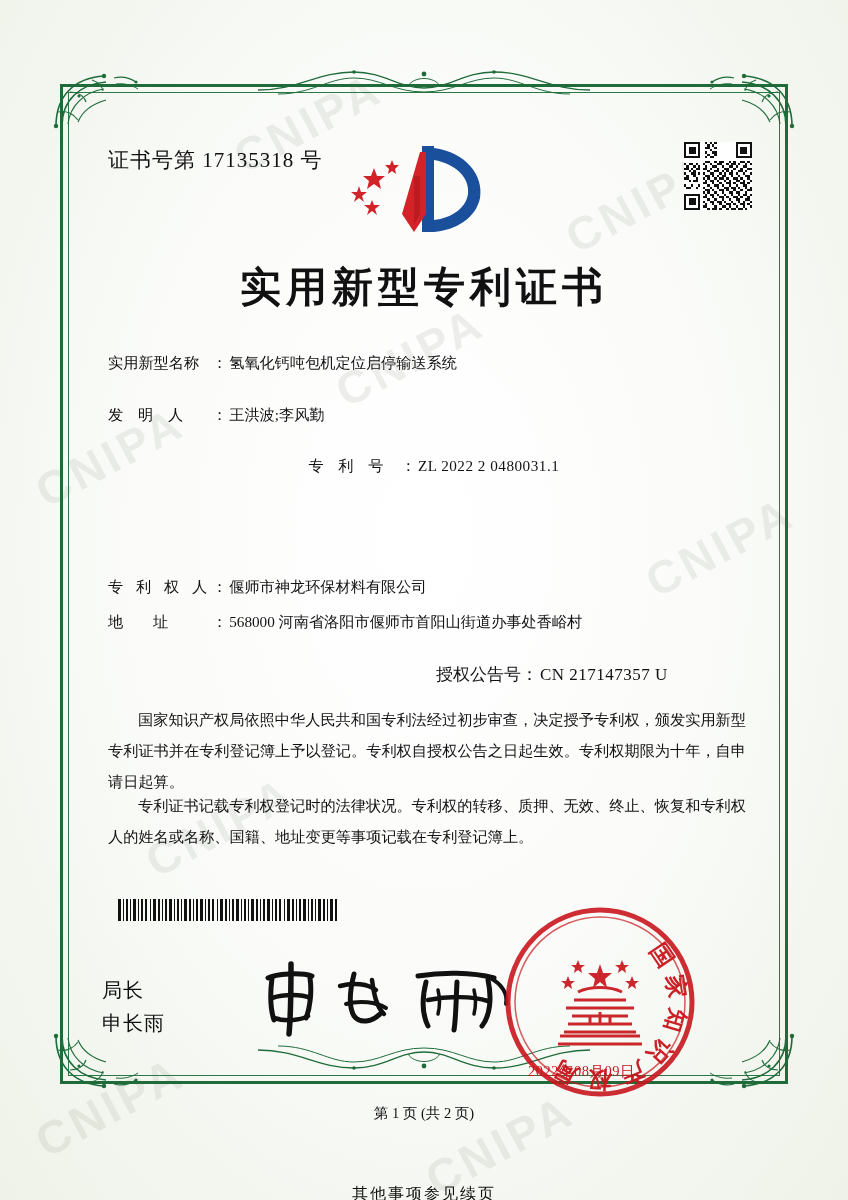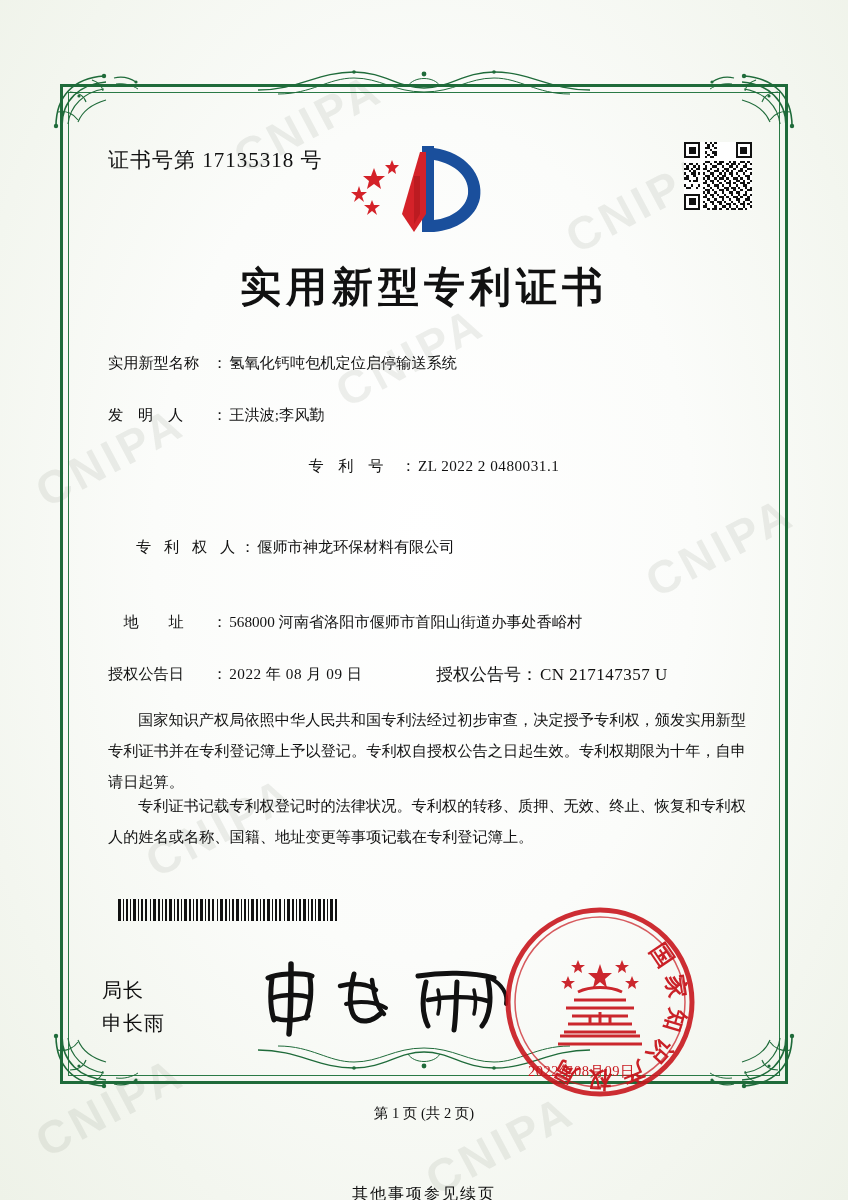--- a/index.html
+++ b/index.html
@@ -143,30 +143,30 @@
     font-size: 15.2px;
     color: #111;
     line-height: 1.5;
   }
   .label {
     display: inline-block;
     width: 104px;
     letter-spacing: 0px;
   }
   .label.sp5 { letter-spacing: 5.5px; }
-  .label.sp12 { letter-spacing: 13px; text-align: center; }
+  .label.sp12 { letter-spacing: 13px; }
   .label.sp4 { letter-spacing: 4.5px; }
   .colon { margin-right: 2px; }
   .val-num { font-family: "Liberation Serif", serif; letter-spacing: 0.5px; }
 
   #f-name   { top: 268px; }
   #f-inv    { top: 320px; }
   #f-pnum   { top: 371px; text-align: center; }
   #f-appd   { top: 423px; }
-  #f-owner  { top: 452px; margin-left: 28px; }
+  #f-owner  { top: 492px; }
   #f-addr   { top: 527px; }
   #f-grant  { top: 579px; }
   #grant-no {
     position: absolute;
     left: 376px;
     top: 579px;
     font-size: 17px;
     color: #111;
   }
 
@@ -633,23 +633,20 @@
 
 
     <div class="field" id="f-owner">
       <span class="label sp4">专 利 权 人</span><span class="colon">：</span><span>偃师市神龙环保材料有限公司</span>
     </div>
 
     <div class="field" id="f-addr">
       <span class="label sp12">地      址</span><span class="colon">：</span><span>568000 河南省洛阳市偃师市首阳山街道办事处香峪村</span>
     </div>
 
-    <div class="field" id="f-grant">
-      <span class="label">授权公告日</span><span class="colon">：</span><span class="val-num">2022 年 08 月 09 日</span>
-    </div>
 
     <div id="grant-no">
       <span>授权公告号</span><span class="colon">：</span><span class="val-num">CN 217147357 U</span>
     </div>
 
     <div class="para" id="p1">国家知识产权局依照中华人民共和国专利法经过初步审查，决定授予专利权，颁发实用新型专利证书并在专利登记簿上予以登记。专利权自授权公告之日起生效。专利权期限为十年，自申请日起算。</div>
     <div class="para" id="p2">专利证书记载专利权登记时的法律状况。专利权的转移、质押、无效、终止、恢复和专利权人的姓名或名称、国籍、地址变更等事项记载在专利登记簿上。</div>
 
     <div id="barcode">
       <svg width="220" height="22" viewBox="0 0 220 22" shape-rendering="crispEdges">

